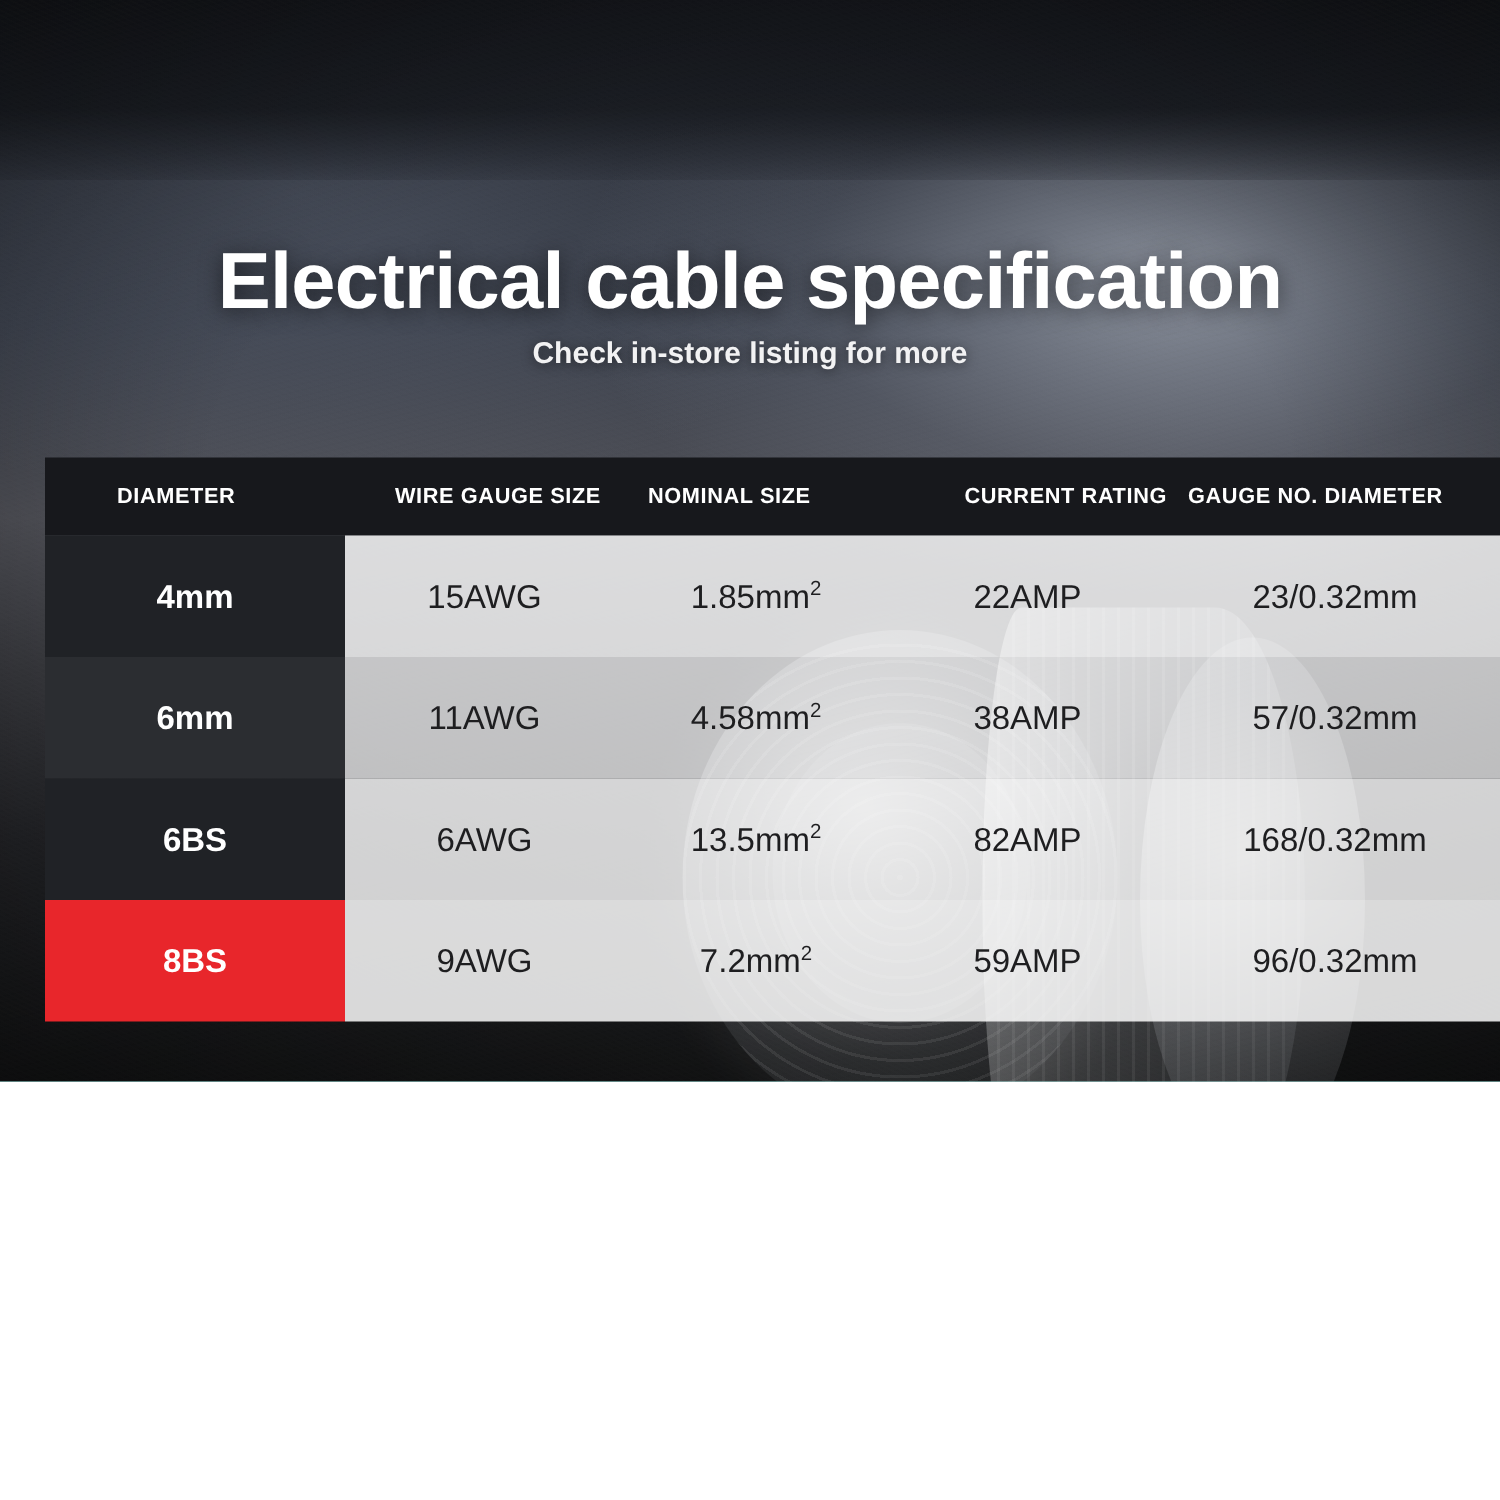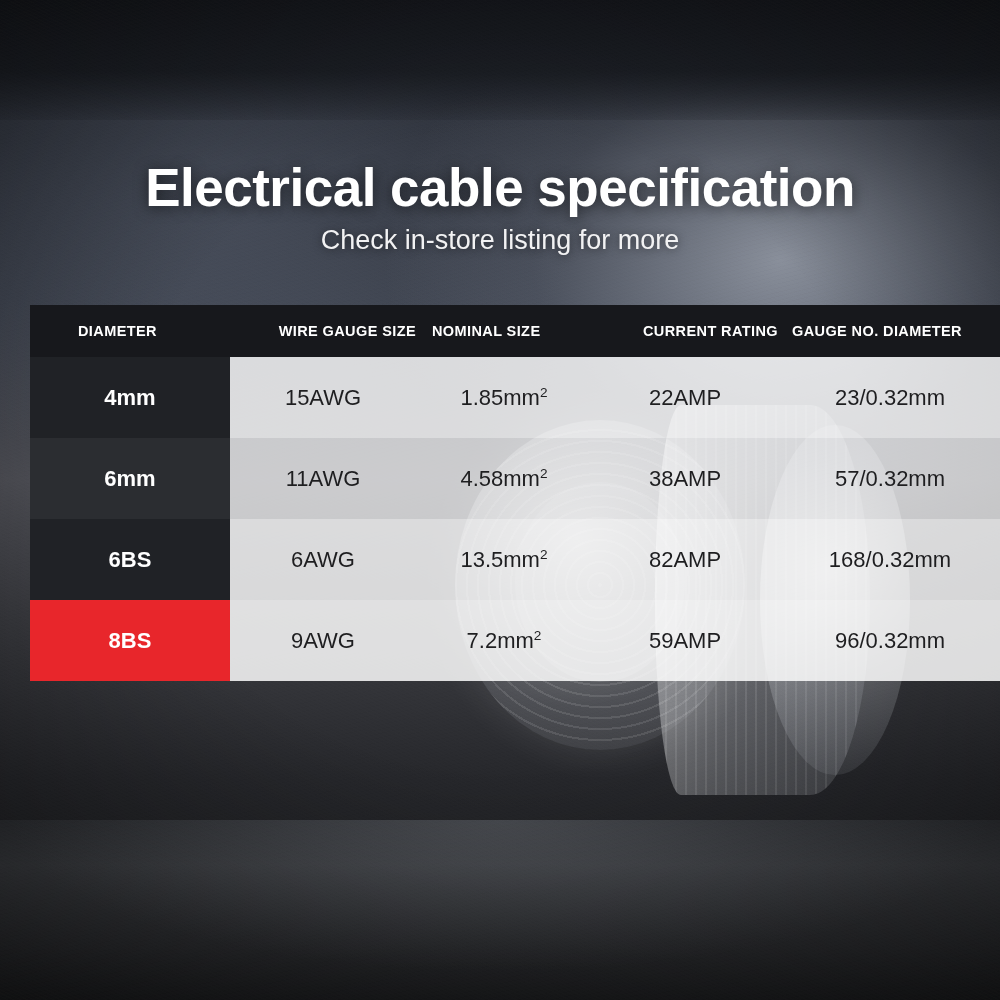--- a/index.html
+++ b/index.html
@@ -10,21 +10,21 @@
     width: 1000px;
     height: 1000px;
     overflow: hidden;
     font-family: "Liberation Sans", sans-serif;
     background: #ffffff;
   }
 
   .canvas {
     position: relative;
     width: 1000px;
-    height: 1000px;
+    height: 721px;
     overflow: hidden;
     background: #0f766e;
   }
 
   
   .bg {
     position: absolute;
     inset: 0;
     background:
       radial-gradient(ellipse 55% 40% at 78% 26%, rgba(205,212,225,0.55) 0%, rgba(150,158,175,0.18) 45%, rgba(0,0,0,0) 72%),
@@ -136,22 +136,22 @@
     font-size: 53px;
     font-weight: bold;
     letter-spacing: -0.5px;
     line-height: 1.06;
     text-shadow: 0 2px 14px rgba(0,0,0,0.55);
     white-space: nowrap;
   }
   .subtitle {
     margin-top: 9px;
     color: #f2f2f3;
-    font-size: 27px;
-    font-weight: normal;
+    font-size: 20px;
+    font-weight: bold;
     text-shadow: 0 1px 8px rgba(0,0,0,0.5);
   }
 
   
   .table-wrap {
     position: absolute;
     left: 30px;
     top: 305px;
     width: 972px;
     z-index: 7;
@@ -168,21 +168,21 @@
   .head-row th {
     height: 52px;
     background: #17181c;
     color: #ffffff;
     font-size: 14.5px;
     font-weight: bold;
     letter-spacing: 0.4px;
     vertical-align: middle;
   }
   .head-row th.c0 { text-align: left;  padding-left: 48px; }
-  .head-row th.c1 { text-align: right;  padding-left: 18px; margin-top: 28px; }
+  .head-row th.c1 { text-align: center;  padding-left: 18px; margin-top: 28px; }
   .head-row th.c2 { text-align: left;  padding-left: 16px; }
   .head-row th.c3 { text-align: right;  padding-left: 16px; }
   .head-row th.c4 { text-align: left;  padding-left: 14px; }
 
   .body-row td {
     height: 81px;
     vertical-align: middle;
     text-align: center;
     font-size: 22px;
     color: #1e1e20;

